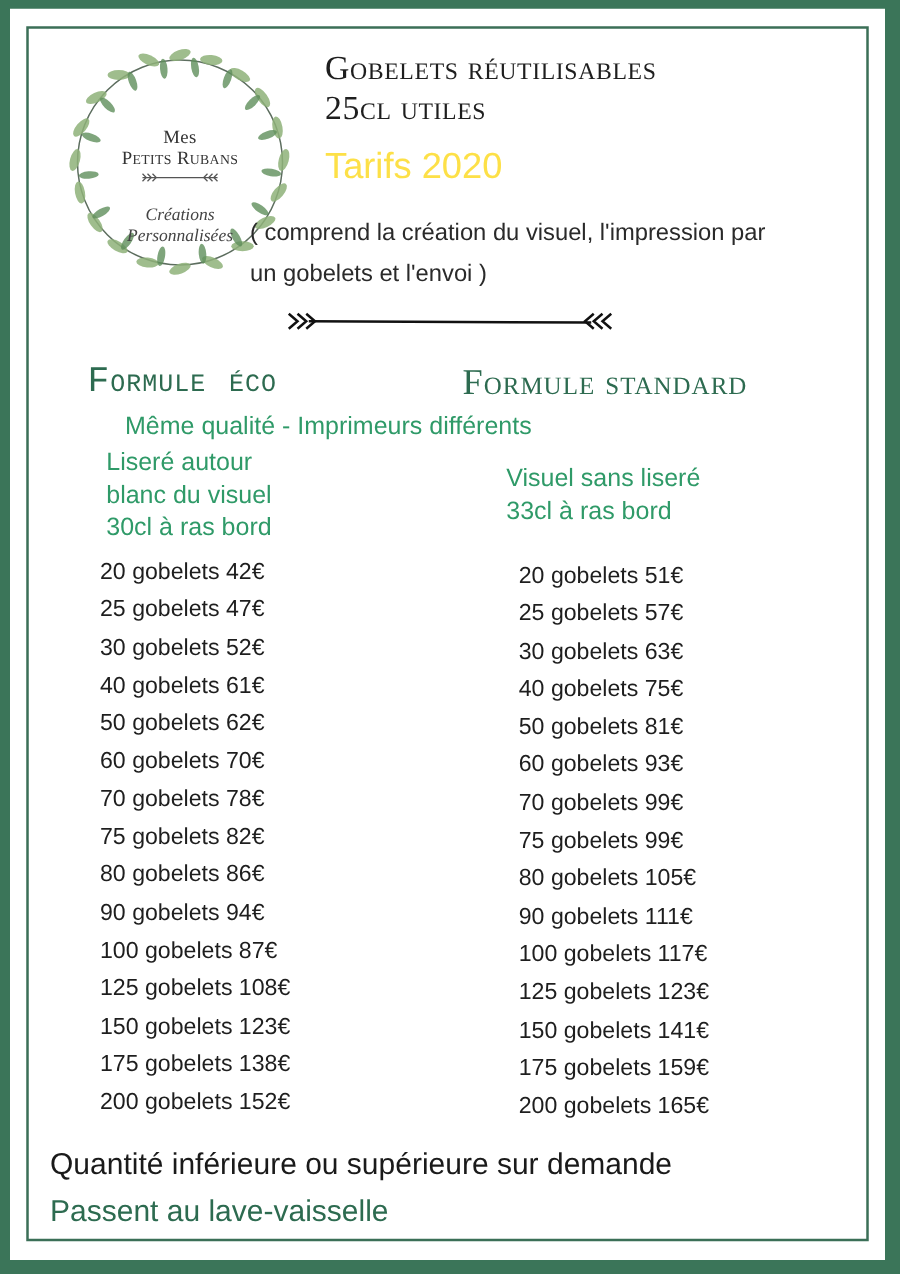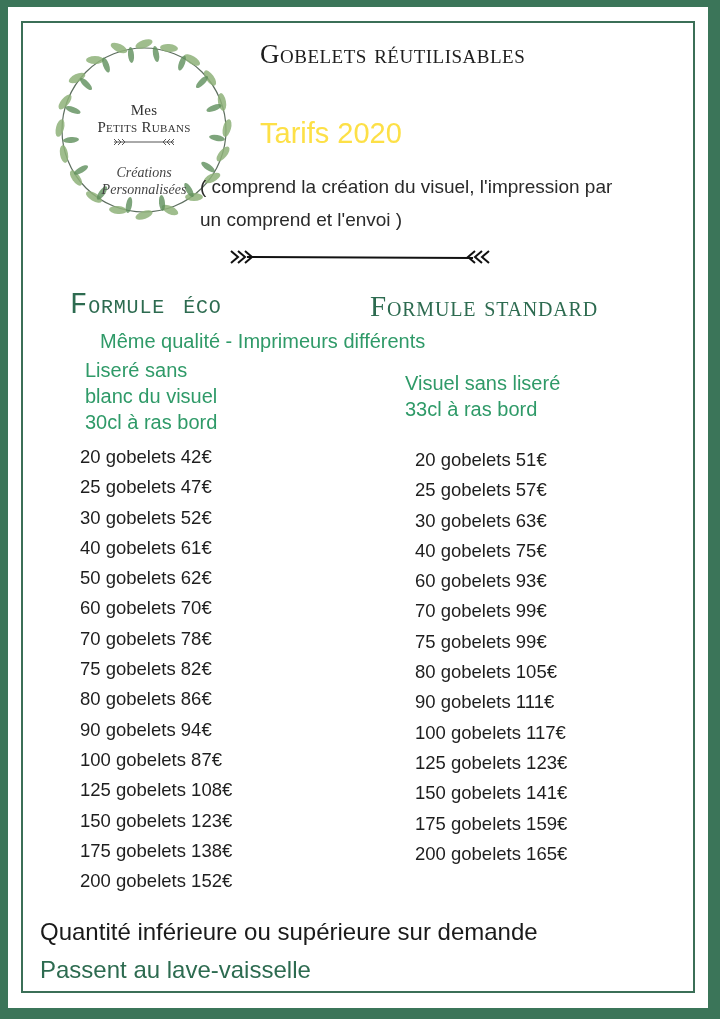--- a/index.html
+++ b/index.html
@@ -95,45 +95,46 @@
     <div style="font-variant: small-caps;">Petits Rubans</div>
   </div>
   <div class="logo-text logo-sub">
     <div>Créations</div>
     <div>Personnalisées</div>
   </div>
 </div>
 
 <div class="abs title center">
   <div>Gobelets réutilisables</div>
+  <div>25cl utiles</div>
 </div>
 <div class="abs tarifs center">Tarifs 2020</div>
 <div class="abs note center">
   <div>( comprend la création du visuel, l'impression par</div>
-  <div>un comprend et l'envoi )</div>
+  <div>un gobelets et l'envoi )</div>
 </div>
 
 <svg class="abs divider" viewBox="0 0 270 24">
   <g stroke="#111" stroke-width="2" fill="none">
     <line x1="22" y1="12" x2="248" y2="13"></line>
     <polyline points="6,6 13,12 6,18"></polyline>
     <polyline points="13,6 20,12 13,18"></polyline>
     <polyline points="20,6 27,12 20,18"></polyline>
     <polyline points="264,6 257,12 264,18"></polyline>
     <polyline points="257,6 250,12 257,18"></polyline>
     <polyline points="250,6 243,12 250,18"></polyline>
   </g>
 </svg>
 
 <div class="abs formula eco center">Formule éco</div>
 <div class="abs formula std center">Formule standard</div>
 <div class="abs same center">Même qualité - Imprimeurs différents</div>
 
 <div class="abs sub eco center">
-  <div>Liseré sans</div>
+  <div>Liseré autour</div>
   <div>blanc du visuel</div>
   <div>30cl à ras bord</div>
 </div>
 <div class="abs sub std center">
   <div>Visuel sans liseré</div>
   <div>33cl à ras bord</div>
 </div>
 
 <div class="abs list eco center">
   <div class="row">20 gobelets 42€</div>
@@ -151,20 +152,21 @@
   <div class="row">150 gobelets 123€</div>
   <div class="row">175 gobelets 138€</div>
   <div class="row">200 gobelets 152€</div>
 </div>
 
 <div class="abs list std center">
   <div class="row">20 gobelets 51€</div>
   <div class="row">25 gobelets 57€</div>
   <div class="row">30 gobelets 63€</div>
   <div class="row">40 gobelets 75€</div>
+  <div class="row">50 gobelets 81€</div>
   <div class="row">60 gobelets 93€</div>
   <div class="row">70 gobelets 99€</div>
   <div class="row">75 gobelets 99€</div>
   <div class="row">80 gobelets 105€</div>
   <div class="row">90 gobelets 111€</div>
   <div class="row">100 gobelets 117€</div>
   <div class="row">125 gobelets 123€</div>
   <div class="row">150 gobelets 141€</div>
   <div class="row">175 gobelets 159€</div>
   <div class="row">200 gobelets 165€</div>

